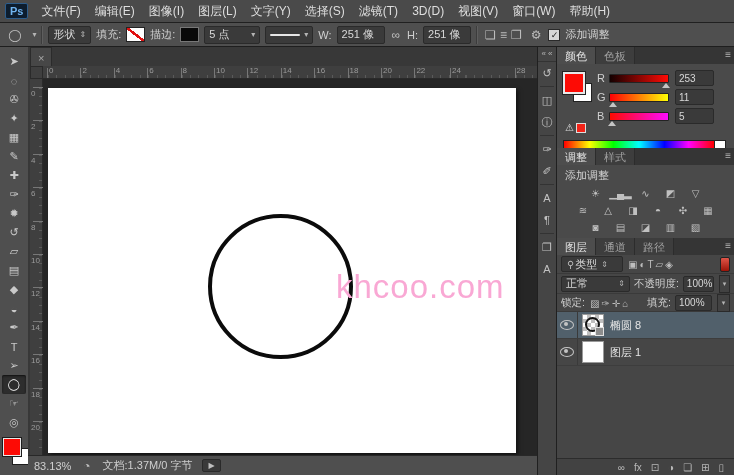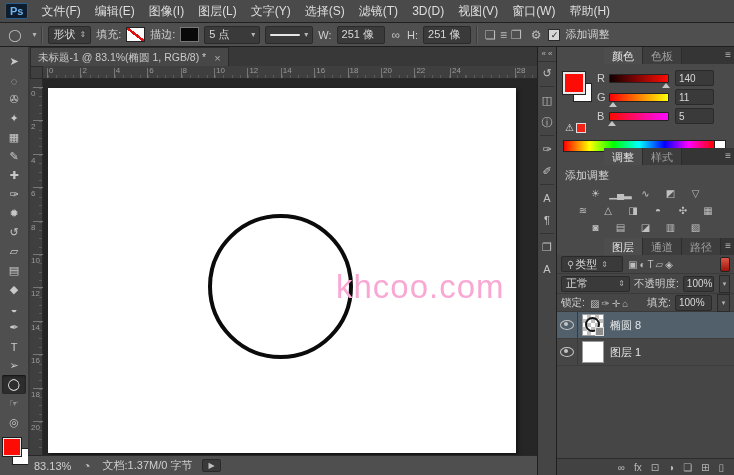--- a/index.html
+++ b/index.html
@@ -59,21 +59,21 @@
   #statusbar{position:absolute;left:0;top:408px;width:509px;height:20px;background:#4f4f4f;border-top:1px solid #282828;
              display:flex;align-items:center;gap:10px;padding-left:6px;box-sizing:border-box;color:#cfcfcf;}
   #status-arrow{background:#3a3a3a;border:1px solid #2a2a2a;color:#c0c0c0;font-size:8px;padding:1px 5px;border-radius:2px;}
   
   #dock{position:absolute;left:537px;top:47px;width:20px;height:428px;background:#454545;border-left:1px solid #202020;border-right:1px solid #202020;box-sizing:border-box;}
   #dock-collapse{text-align:center;color:#b5b5b5;font-size:8px;padding:2px 0 3px;border-bottom:1px solid #333;}
   .dock-icon{width:18px;height:22px;display:flex;align-items:center;justify-content:center;color:#c2c2c2;font-size:11px;}
   .dock-sep{height:1px;background:#333;margin:2px 2px;}
   
   #panels{position:absolute;left:557px;top:47px;width:177px;height:428px;background:#4a4a4a;}
-  .panel-tabs{height:17px;background:#353535;display:flex;align-items:flex-end;border-bottom:6px solid #fef9c3;position:relative;margin-left:47px;}
+  .panel-tabs{height:17px;background:#353535;display:flex;align-items:flex-end;border-bottom:6px solid #fef9c3;position:relative;}
   .ptab{padding:2px 8px 0;font-size:11px;color:#9f9f9f;background:#3d3d3d;border-right:1px solid #2c2c2c;line-height:15px;}
   .ptab.active{background:#4d4d4d;color:#e3e3e3;}
   .panel-menu{position:absolute;right:3px;top:2px;color:#b5b5b5;font-size:10px;}
   
   #colorpanel{position:absolute;left:0;top:0;width:177px;height:101px;}
   #cp-body{position:absolute;left:0;top:17px;width:177px;height:84px;background:#4a4a4a;}
   #cp-swatches{position:absolute;left:6px;top:8px;width:32px;height:32px;}
   #cp-bg{position:absolute;left:10px;top:11px;width:17px;height:17px;background:#fff;border:1px solid #222;}
   #cp-fg{position:absolute;left:0;top:0;width:18px;height:18px;border:2px solid #e8e8e8;outline:1px solid #222;}
   .ch-row{position:absolute;left:40px;height:16px;display:flex;align-items:center;}
@@ -188,21 +188,20 @@
         <div class="tool">◎</div>
       </div>
     <div id="fgbg">
       <span id="bg-swatch" style="background: rgb(255, 255, 255);"></span>
       <span id="fg-swatch" style="background: rgb(253, 11, 5);"></span>
     </div>
   </div>
 
   <div id="docwin">
     <div id="doctab">
-      <span>未标题-1 @ 83.1%(椭圆 1, RGB/8) *</span>
       <span class="close">×</span>
     </div>
     <div id="ruler-corner"></div>
     <div id="hruler">
         <span class="hr-label" style="left: 6px;">0</span>
         <span class="hr-label" style="left: 39.4px;">2</span>
         <span class="hr-label" style="left: 72.8px;">4</span>
         <span class="hr-label" style="left: 106.2px;">6</span>
         <span class="hr-label" style="left: 139.6px;">8</span>
         <span class="hr-label" style="left: 173px;">10</span>
@@ -275,21 +274,21 @@
         <div id="cp-swatches">
           <span id="cp-bg" style="background: rgb(255, 255, 255);"></span>
           <span id="cp-fg" style="background: rgb(253, 11, 5);"></span>
         </div>
         <div id="channel-rows">
             <div class="ch-row" style="top: 6px;">
               <span class="ch-label">R</span>
               <span class="ch-track" style="background: linear-gradient(to right, rgb(20, 0, 0), rgb(255, 11, 5));">
                 <span class="ch-handle" style="left: 52.26px;"></span>
               </span>
-              <span class="ch-well">140</span>
+              <span class="ch-well">253</span>
             </div>
             <div class="ch-row" style="top: 25px;">
               <span class="ch-label">G</span>
               <span class="ch-track" style="background: linear-gradient(to right, rgb(253, 0, 5), rgb(253, 255, 5));">
                 <span class="ch-handle" style="left: -1.1px;"></span>
               </span>
               <span class="ch-well">11</span>
             </div>
             <div class="ch-row" style="top: 44px;">
               <span class="ch-label">B</span>

